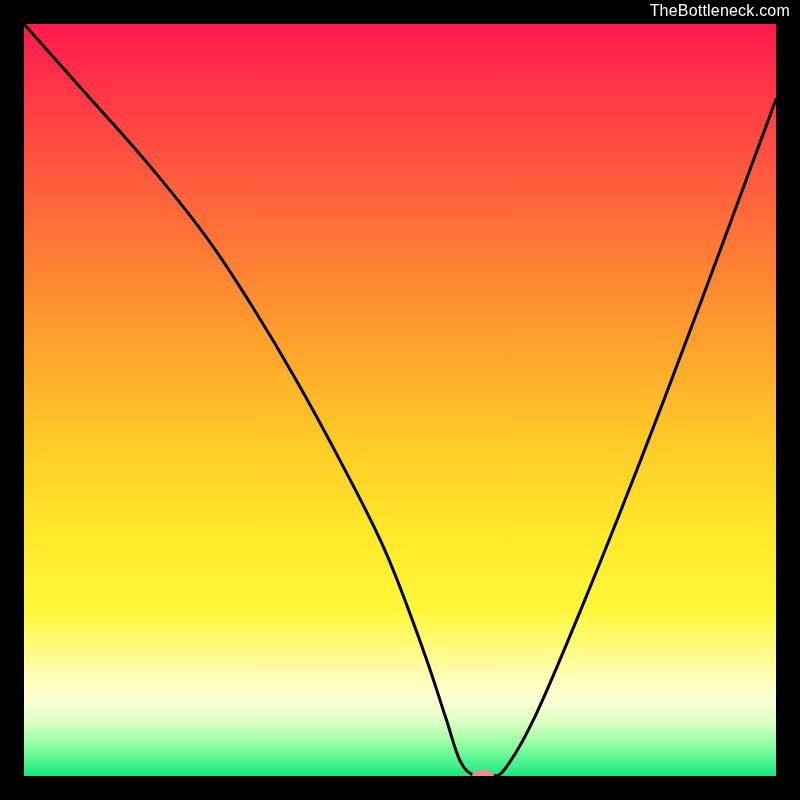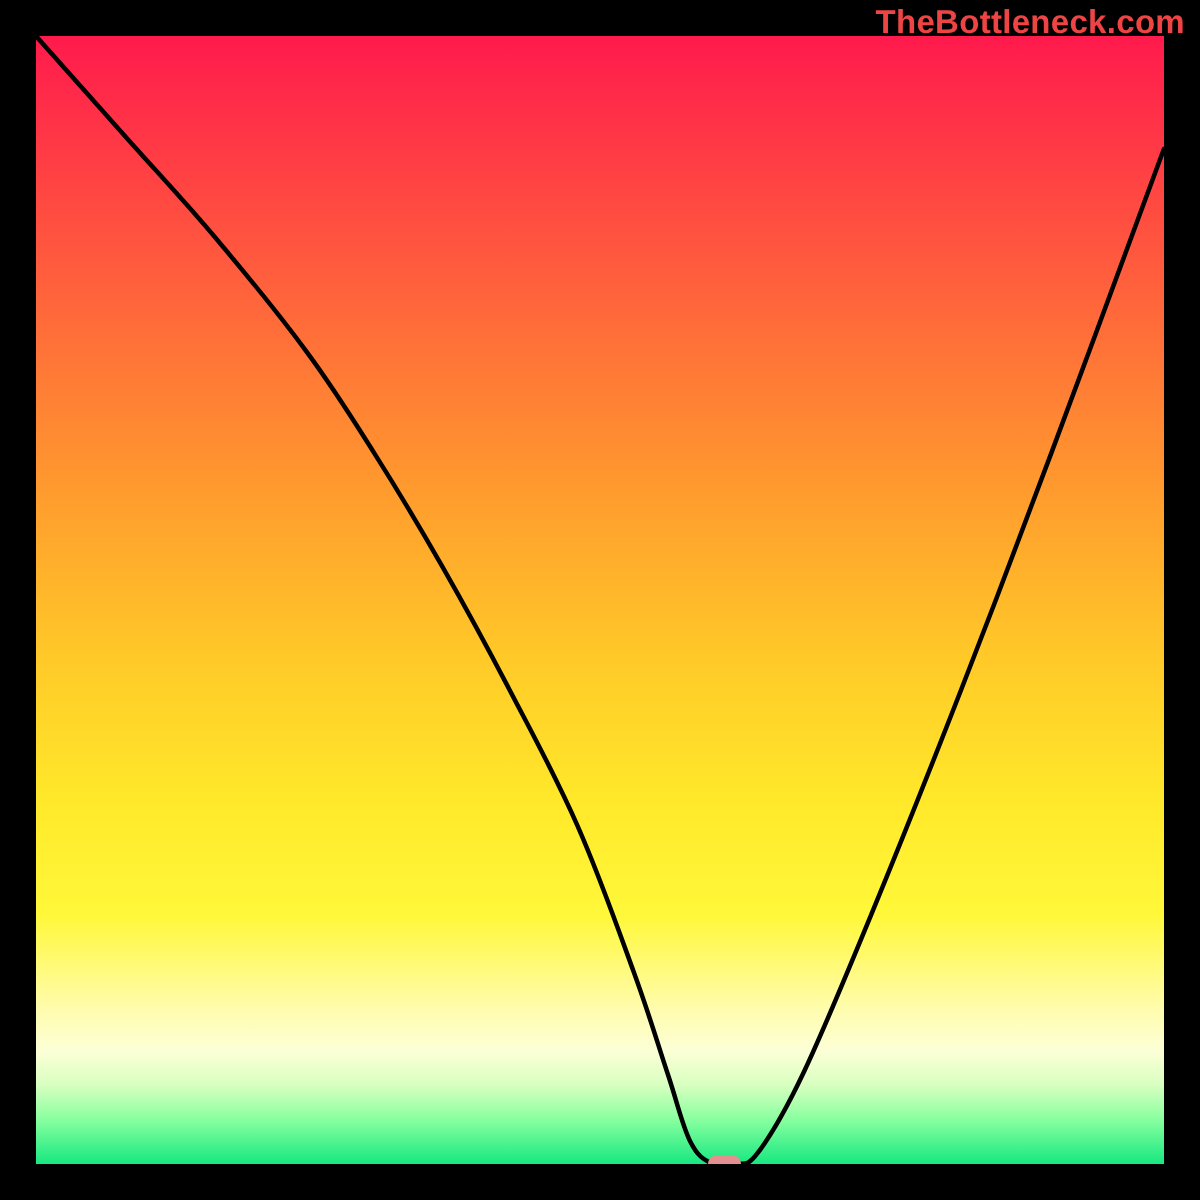--- a/index.html
+++ b/index.html
@@ -14,23 +14,23 @@
   .frame {
     position: relative;
     width: 800px;
     height: 800px;
     background: #000;
   }
   .watermark {
     position: absolute;
     top: 2px;
     right: 10px;
-    color: #ef4444;
-    font-size: 22px;
-    font-weight: 700;
+    color: #ffffff;
+    font-size: 16px;
+    font-weight: 400;
     letter-spacing: 0.2px;
     z-index: 5;
   }
   .plot-area {
     position: absolute;
     left: 24px;
     top: 24px;
     width: 752px;   
     height: 752px;  
     overflow: hidden;

